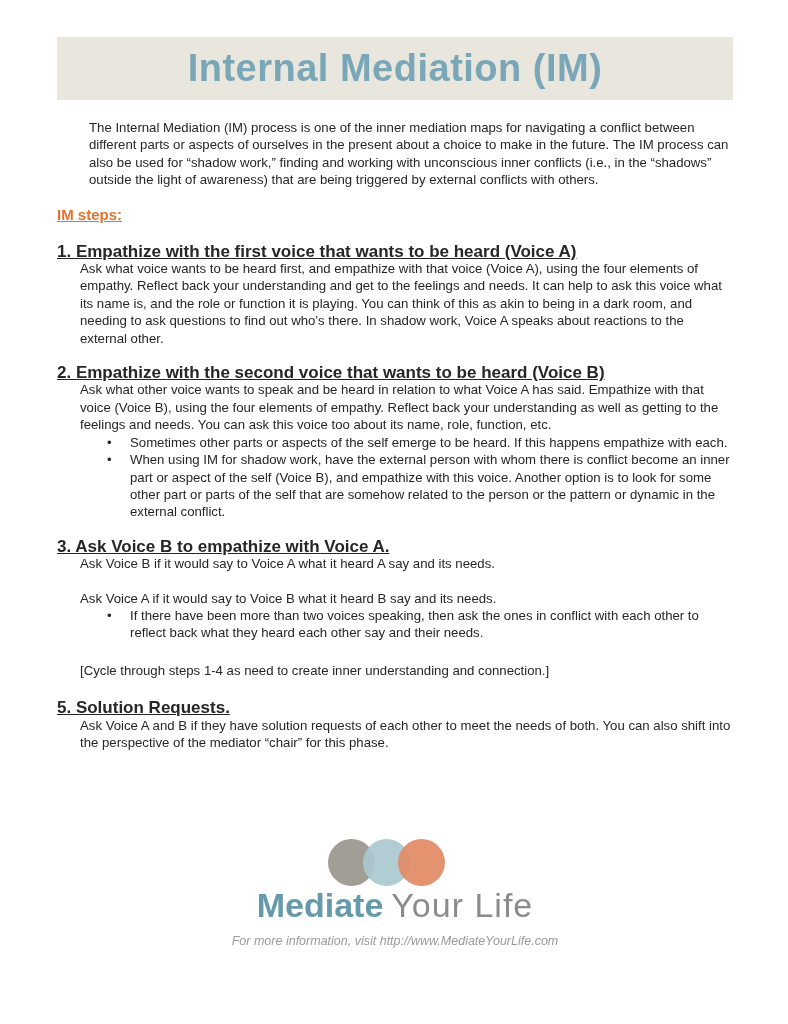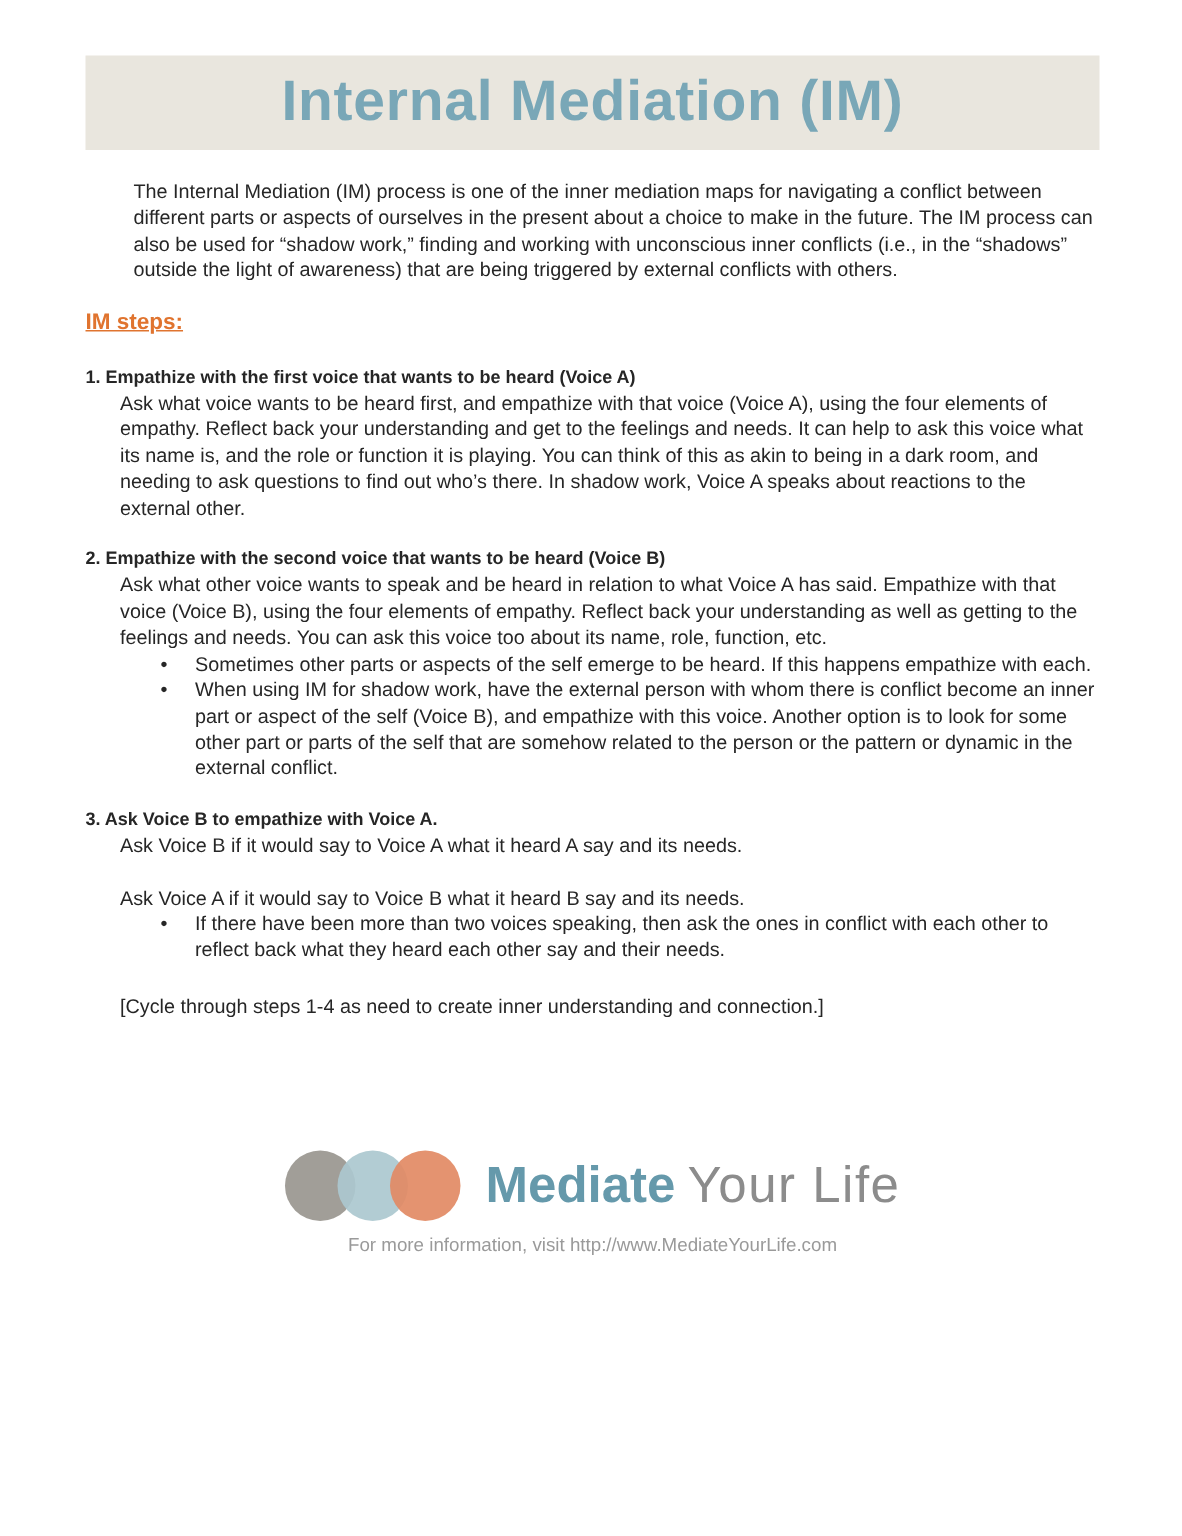--- a/index.html
+++ b/index.html
@@ -43,23 +43,24 @@
   .section-heading {
     display: inline-block;
     font-size: 15px;
     font-weight: bold;
     color: #e0742f;
     text-decoration: underline;
     margin-bottom: 20px;
   }
   .step { margin-bottom: 17px; }
   .step-heading {
-    font-size: 12px;
+    font-size: 17px;
     font-weight: bold;
     line-height: 17.4px;
+    text-decoration: underline;
   }
   .step-body {
     margin-left: 23px;
   }
   .bullets { margin-left: 48px; }
   .bullet-row { display: flex; }
   .bullet-dot {
     width: 25px;
     flex: 0 0 25px;
     text-align: left;
@@ -70,20 +71,21 @@
     margin: 20px 0 20px 23px;
   }
   .footer {
     margin-top: 88px;
     text-align: center;
   }
   .logo-row {
     display: flex;
     align-items: center;
     justify-content: center;
+    flex-direction: column;
   }
   .circles {
     display: flex;
     align-items: center;
     margin-right: 17px;
   }
   .circle {
     width: 47px;
     height: 47px;
     border-radius: 50%;
@@ -104,20 +106,21 @@
   }
   .brand-light {
     font-weight: normal;
     color: #8c8c8c;
     letter-spacing: 1px;
   }
   .tagline {
     margin-top: 9px;
     font-size: 12.5px;
     color: #9a9a9a;
+    font-style: italic;
   }
 </style>
 </head>
 <body>
 
 <div class="page">
 
   <div class="title-band">
     <h1>Internal Mediation (IM)</h1>
   </div>
@@ -156,20 +159,24 @@
     <div class="bullets body-text">
       <div class="bullet-row">
         <span class="bullet-dot">•</span>
         <span class="bullet-text">If there have been more than two voices speaking, then ask the ones in conflict with each other to reflect back what they heard each other say and their needs.</span>
       </div>
     </div>
   </div>
 
   <p class="body-text cycle-note">[Cycle through steps 1-4 as need to create inner understanding and connection.]</p>
 
+  <div class="step">
+    <div class="step-heading">5. Solution Requests.</div>
+    <p class="body-text step-body">Ask Voice A and B if they have solution requests of each other to meet the needs of both. You can also shift into the perspective of the mediator “chair” for this phase.</p>
+  </div>
 
   <div class="footer">
     <div class="logo-row">
       <div class="circles">
         <span class="circle" style="background-color: rgb(153, 150, 143);"></span>
         <span class="circle" style="background-color: rgb(171, 200, 207);"></span>
         <span class="circle" style="background-color: rgb(226, 138, 100);"></span>
       </div>
       <div class="brand-text">
         <span class="brand-bold">Mediate</span><span class="brand-light">Your Life</span>

